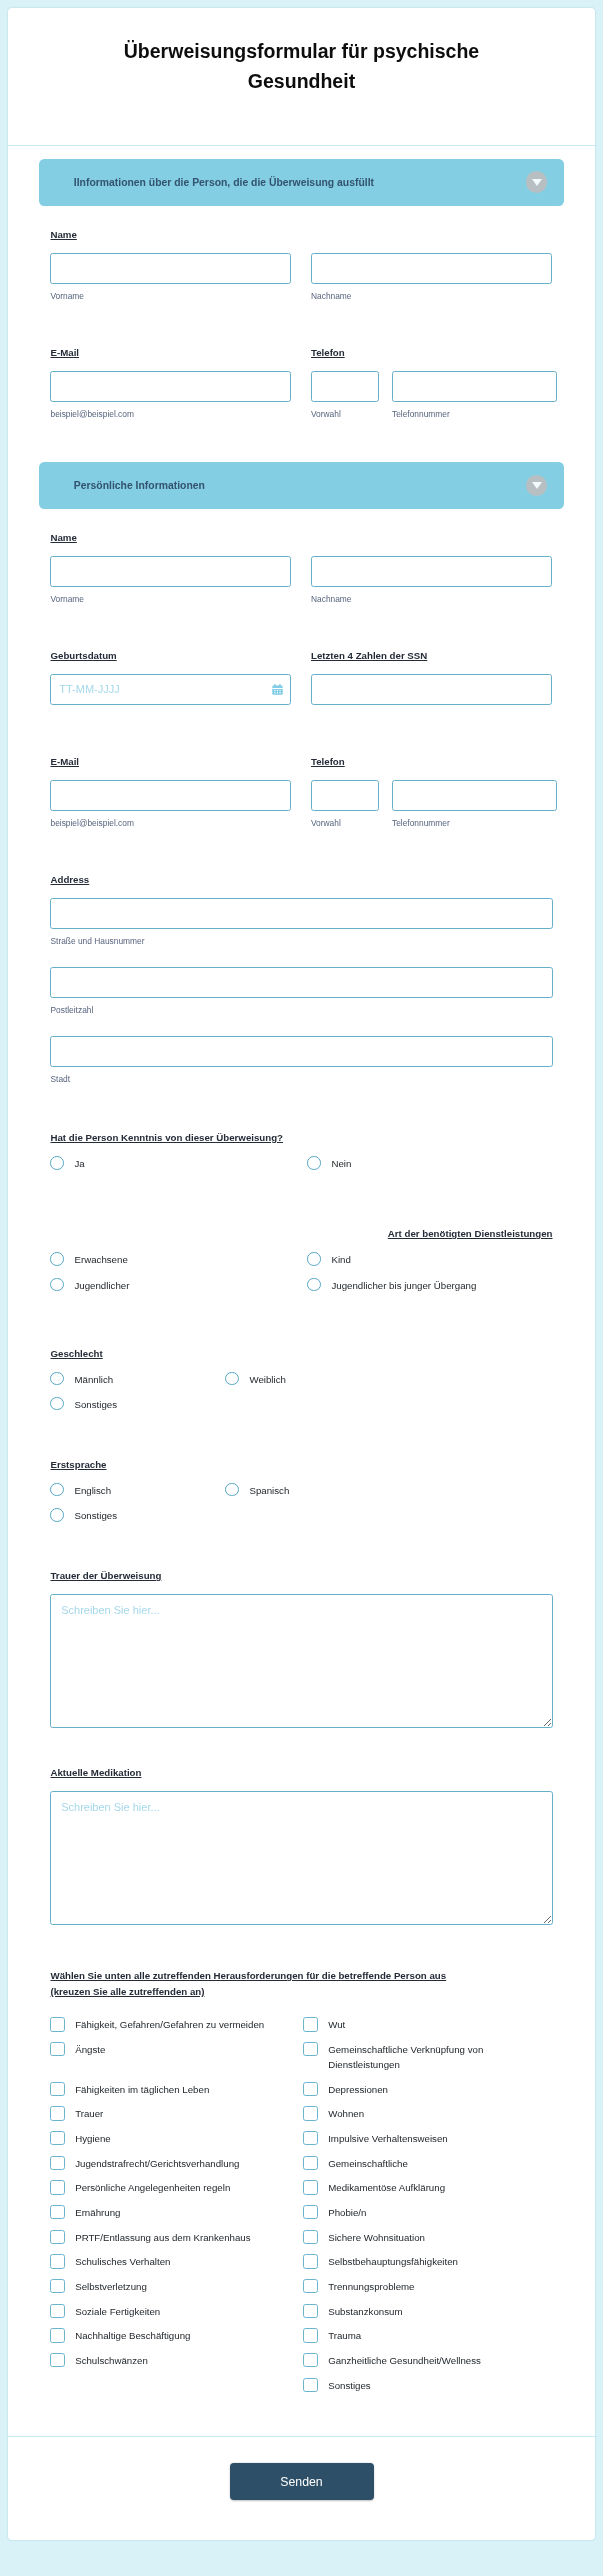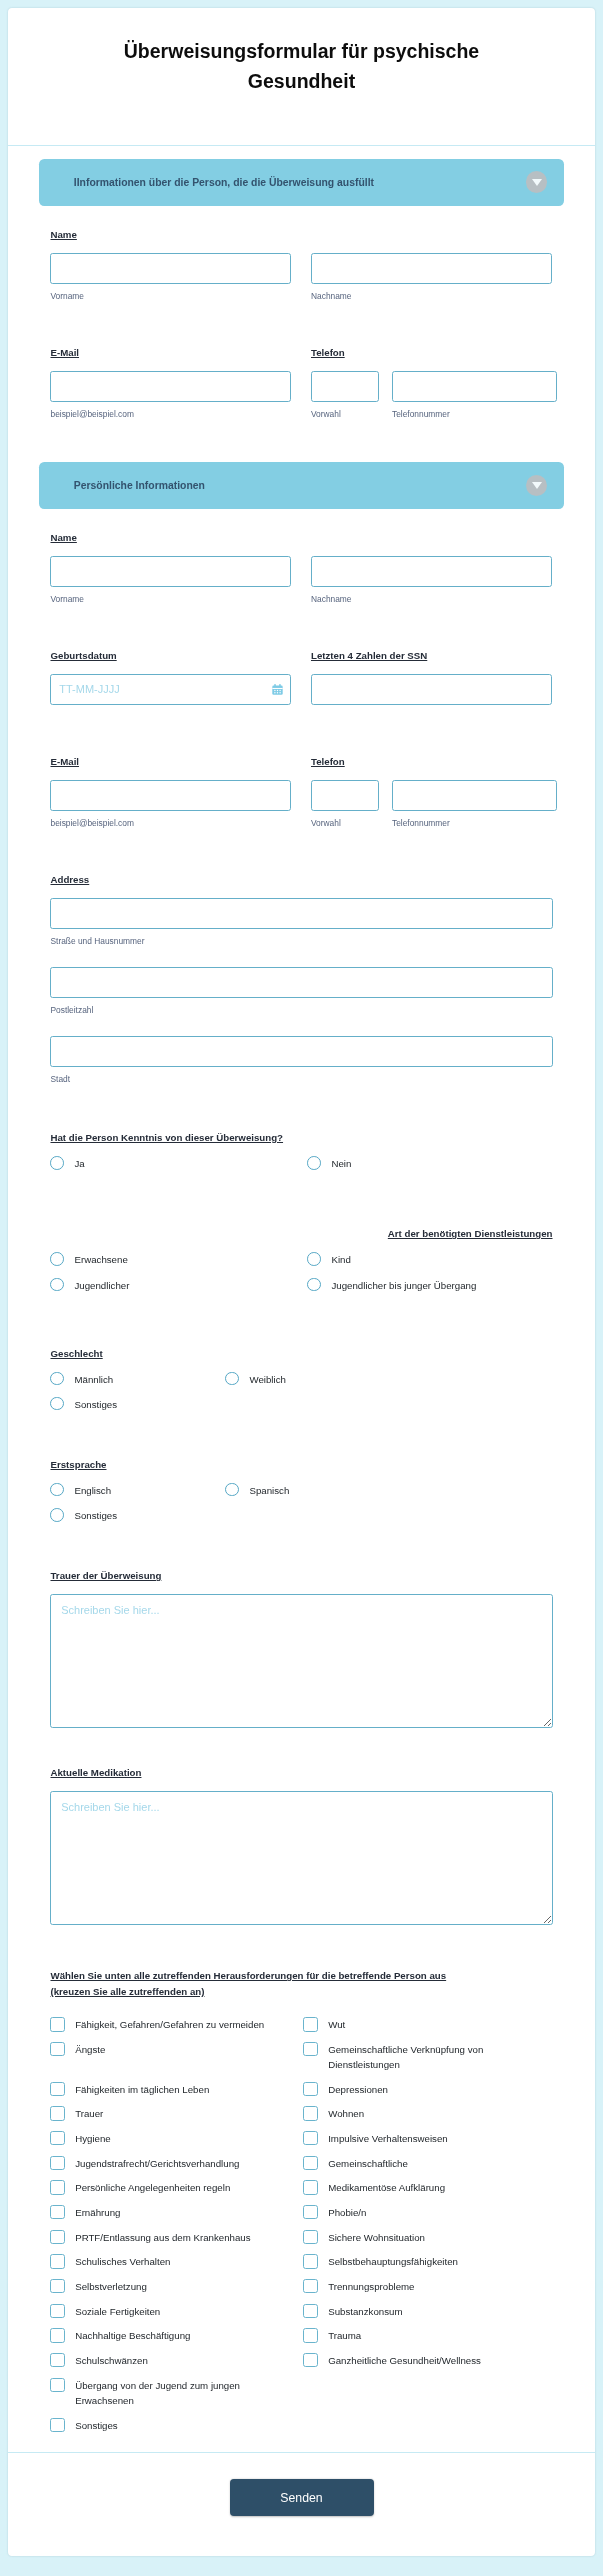--- a/index.html
+++ b/index.html
@@ -395,24 +395,20 @@
               <span class="txt">Trauma</span>
             </label>
             <label class="opt">
               <span class="checkbox"></span>
               <span class="txt">Schulschwänzen</span>
             </label>
             <label class="opt">
               <span class="checkbox"></span>
               <span class="txt">Ganzheitliche Gesundheit/Wellness</span>
             </label>
-            <label class="opt">
-              <span class="checkbox"></span>
-              <span class="txt">Übergang von der Jugend zum jungen Erwachsenen</span>
-            </label>
             <label class="opt spacer">
               <span class="checkbox"></span>
               <span class="txt"></span>
             </label>
             <label class="opt">
               <span class="checkbox"></span>
               <span class="txt">Sonstiges</span>
             </label>
             <label class="opt spacer">
               <span class="checkbox"></span>

